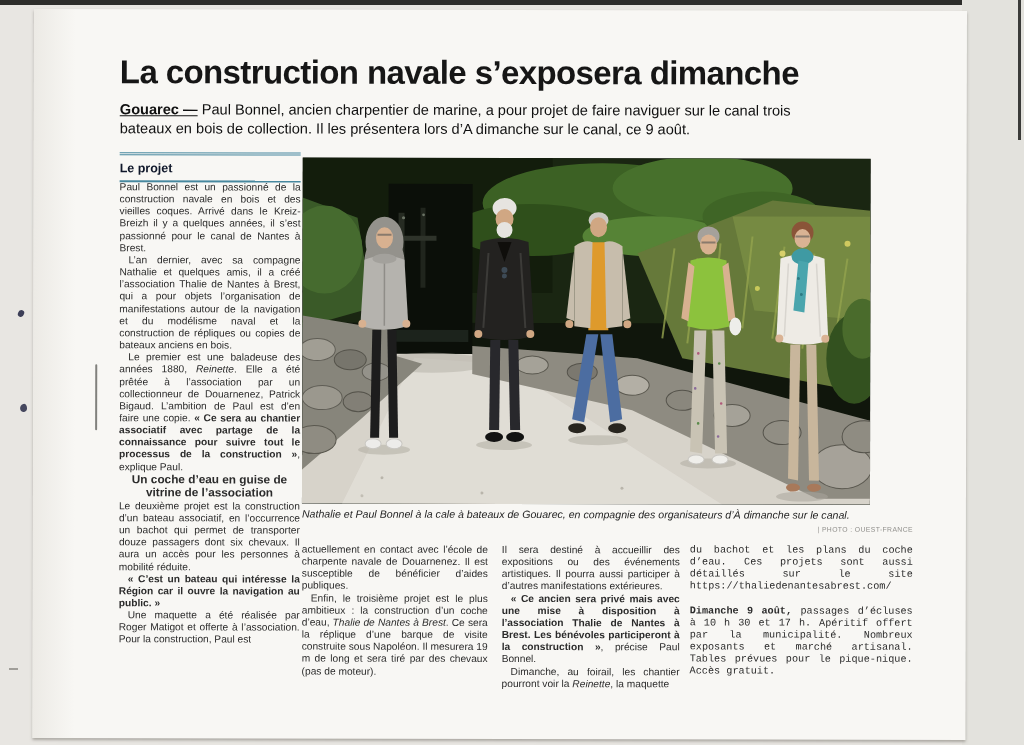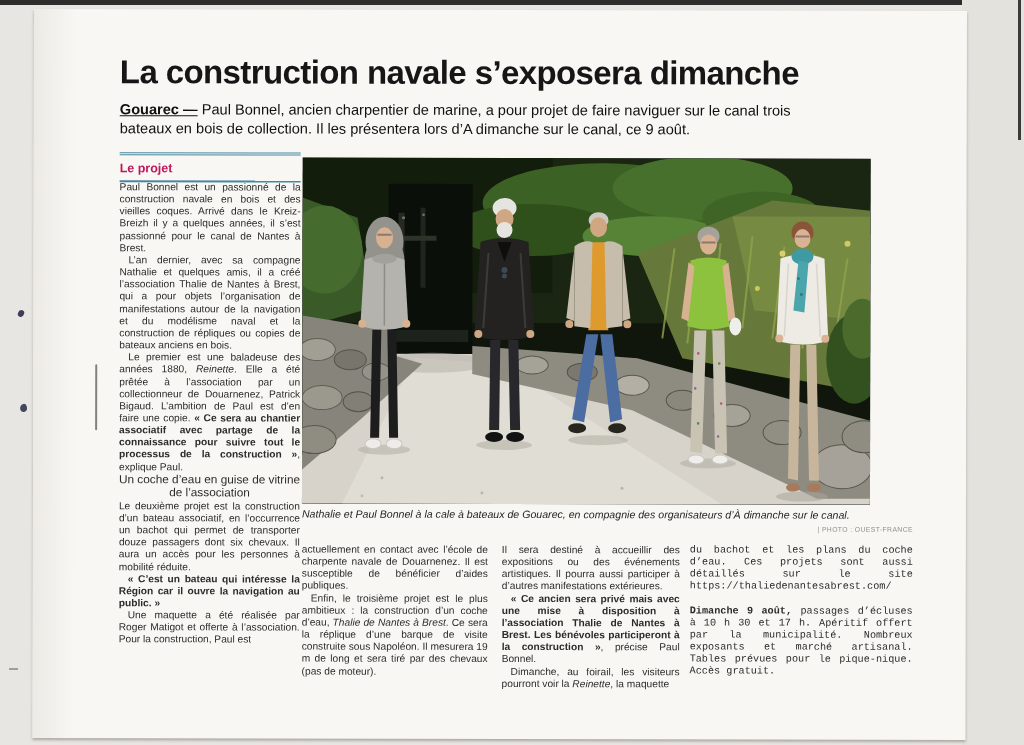--- a/index.html
+++ b/index.html
@@ -26,30 +26,30 @@
     background:linear-gradient(90deg,#eceae5,rgba(236,234,229,0)); pointer-events:none;}
   .scan-vline {position:absolute; left:62px; top:355px; width:2px; height:66px; background:#4e4e4a; opacity:.7; border-radius:2px;}
 
   .headline {position:absolute; left:86px; top:44px; width:830px; font-size:33px; font-weight:700;
     letter-spacing:-0.6px; color:#161616; white-space:nowrap;}
   .standfirst {position:absolute; left:86px; top:91px; width:716px; font-size:14.6px; line-height:18.5px; color:#101010;}
   .standfirst .lead {font-weight:700;text-decoration:underline;}
 
   .kicker {position:absolute; left:86px; top:143px; width:181px;
     border-top:3px double var(--teal); border-bottom:2px solid var(--teal); padding:3px 0 4px;}
-  .kicker span {font-size:12.5px; font-weight:700; color:#be185d;}
+  .kicker span {font-size:12.5px; font-weight:700; color:#0f172a;}
 
   .body-col {position:absolute; font-size:10.2px; line-height:12.15px; text-align:justify; color:#2b2b2b;}
   .left-col {left:86px; top:172px; width:181px;}
   .col-a {left:269px; top:534px; width:186px;}
   .col-b {left:469px; top:534px; width:178px;}
   .col-c {left:657px; top:534px; width:223px;font-family:Liberation Mono, monospace;}
   .body-col p {margin:0;}
   .ind {text-indent:9px;}
-  .crosshead {font-weight:400; text-align:center; font-size:11.8px; line-height:13.5px; margin:7px 2px; text-indent:0;}
+  .crosshead {font-weight:700; text-align:center; font-size:11.8px; line-height:13.5px; margin:7px 2px; text-indent:0;}
   .q {font-weight:700;margin-top:48px;}
   .boat {font-style:italic;}
   .blockgap {height:12px;}
 
   .photo-wrap {position:absolute; left:269px; top:148px; width:568px; height:346px; background:#10160c; overflow:hidden;}
   .photo-wrap svg {display:block;}
   .caption {position:absolute; left:269px; top:498px; width:611px; font-style:italic; font-size:10.6px; color:#1f1f1f;}
   .credit {position:absolute; left:269px; top:515px; width:611px; text-align:right; font-size:6.8px; color:#8f8e8a; letter-spacing:.4px;}
 </style>
 </head>
@@ -248,21 +248,21 @@
   <div class="credit">| PHOTO : OUEST-FRANCE</div>
 
   <div class="body-col col-a">
     <p><span>actuellement en contact avec l’école de charpente navale de Douarnenez. Il est susceptible de bénéficier d’aides publiques.</span></p>
     <p class="ind"><span>Enfin, le troisième projet est le plus ambitieux : la construction d’un coche d’eau, </span><span class="boat">Thalie de Nantes à Brest</span><span>. Ce sera la réplique d’une barque de visite construite sous Napoléon. Il mesurera 19 m de long et sera tiré par des chevaux (pas de moteur).</span></p>
   </div>
 
   <div class="body-col col-b">
     <p><span>Il sera destiné à accueillir des expositions ou des événements artistiques. Il pourra aussi participer à d’autres manifestations extérieures.</span></p>
     <p class="ind"><span class="q">« Ce ancien sera privé mais avec une mise à disposition à l’association Thalie de Nantes à Brest. Les bénévoles participeront à la construction »</span><span>, précise Paul Bonnel.</span></p>
-    <p class="ind"><span>Dimanche, au foirail, les visiteurs pourront voir la </span><span class="boat">Reinette</span><span>, la maquette</span></p>
+    <p class="ind"><span>Dimanche, au foirail, les chantier pourront voir la </span><span class="boat">Reinette</span><span>, la maquette</span></p>
   </div>
 
   <div class="body-col col-c">
     <p><span>du bachot et les plans du coche d’eau. Ces projets sont aussi détaillés sur le site https://thaliedenantesabrest.com/</span></p>
     <div class="blockgap"></div>
     <p><span class="q">Dimanche 9 août,</span><span> passages d’écluses à 10 h 30 et 17 h. Apéritif offert par la municipalité. Nombreux exposants et marché artisanal. Tables prévues pour le pique-nique. Accès gratuit.</span></p>
   </div>
 
 </div>
 

